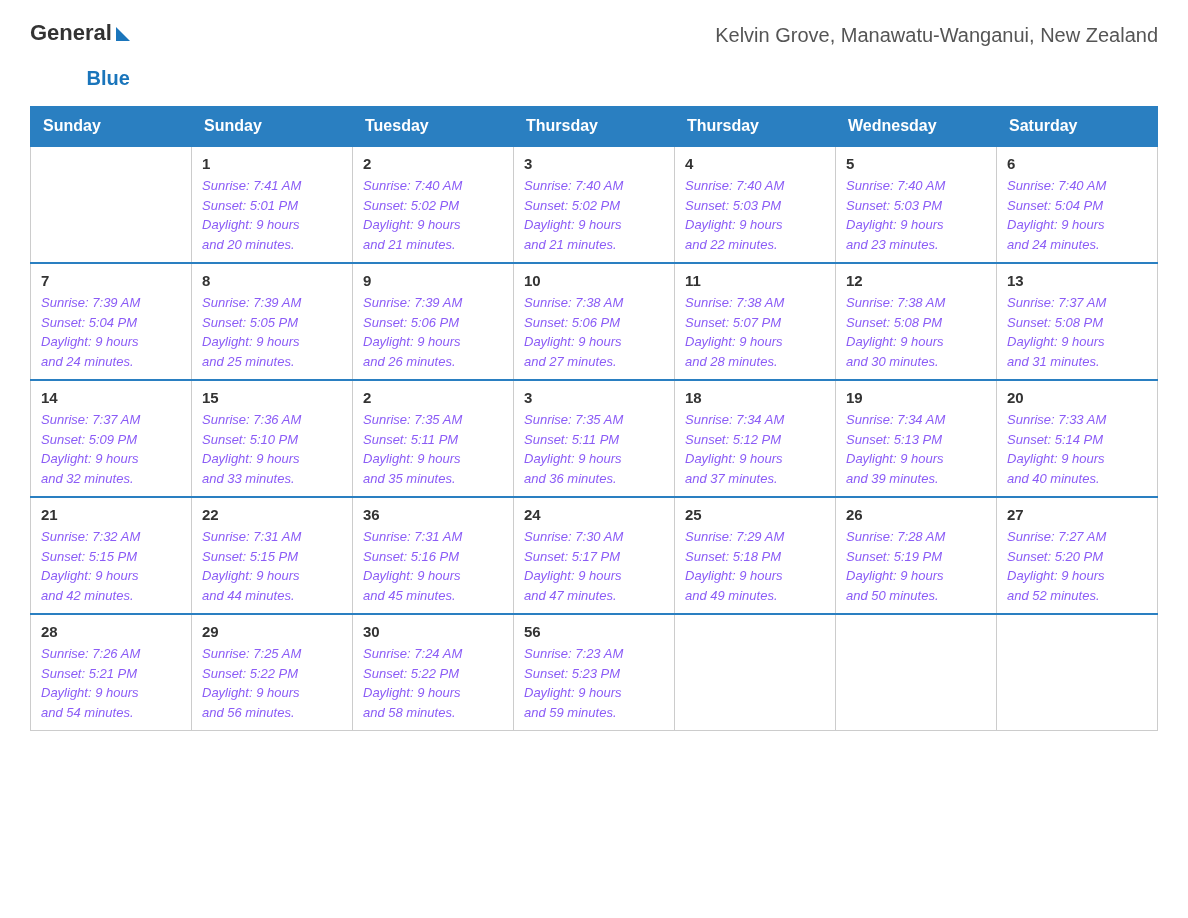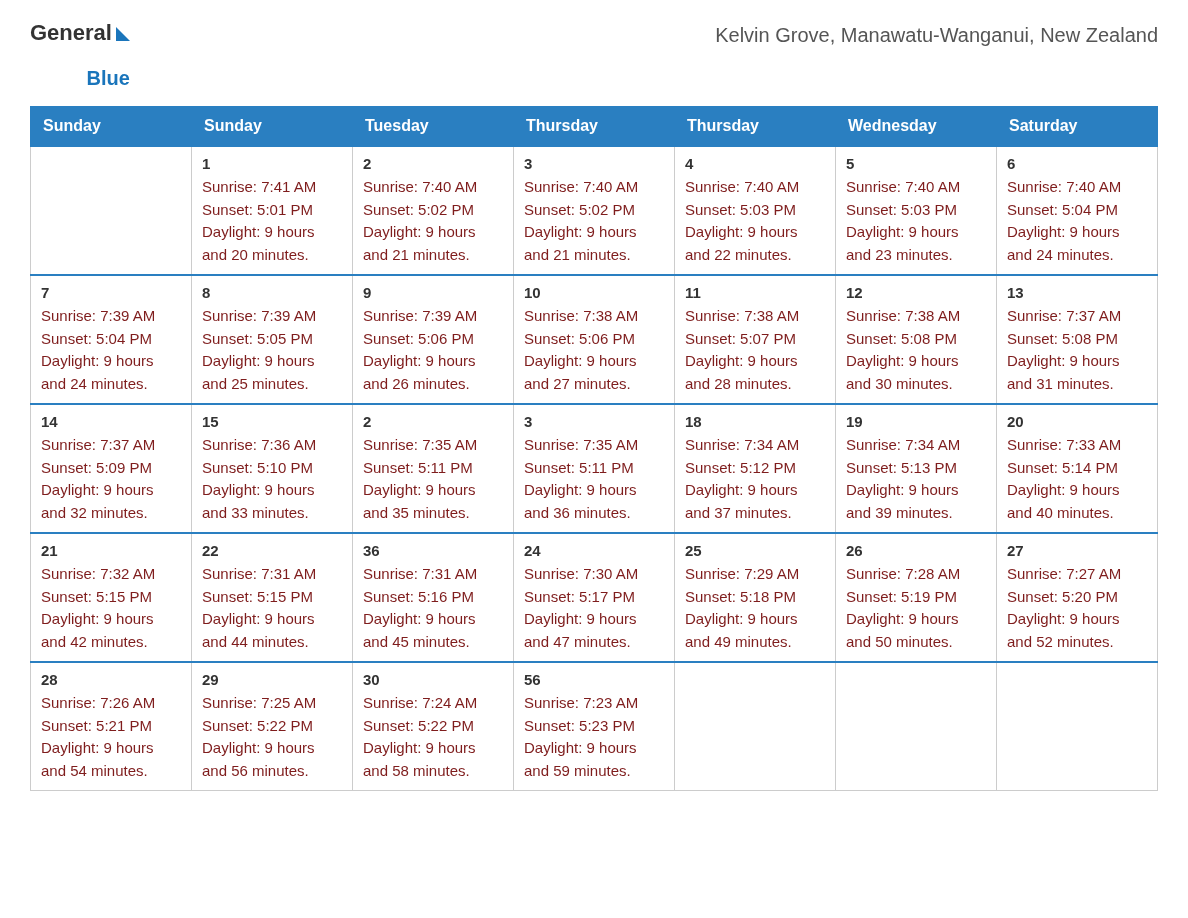--- a/index.html
+++ b/index.html
@@ -89,23 +89,24 @@
     .calendar tbody tr td.empty {
       background: #fff;
     }
     .day-number {
       font-size: 15px;
       font-weight: bold;
       display: block;
       margin-bottom: 4px;
     }
     .day-info {
-      font-size: 15px;
+      font-size: 13px;
       line-height: 1.5;
-      color: #7f1d1d;
+      color: #8b5cf6;
+      font-style: italic;
     }
   </style>
 </head>
 <body>
 
 <div class="header">
   <div class="logo">
     <div class="logo-top">
       <span class="logo-general">General</span>
       <div class="logo-arrow"></div>

